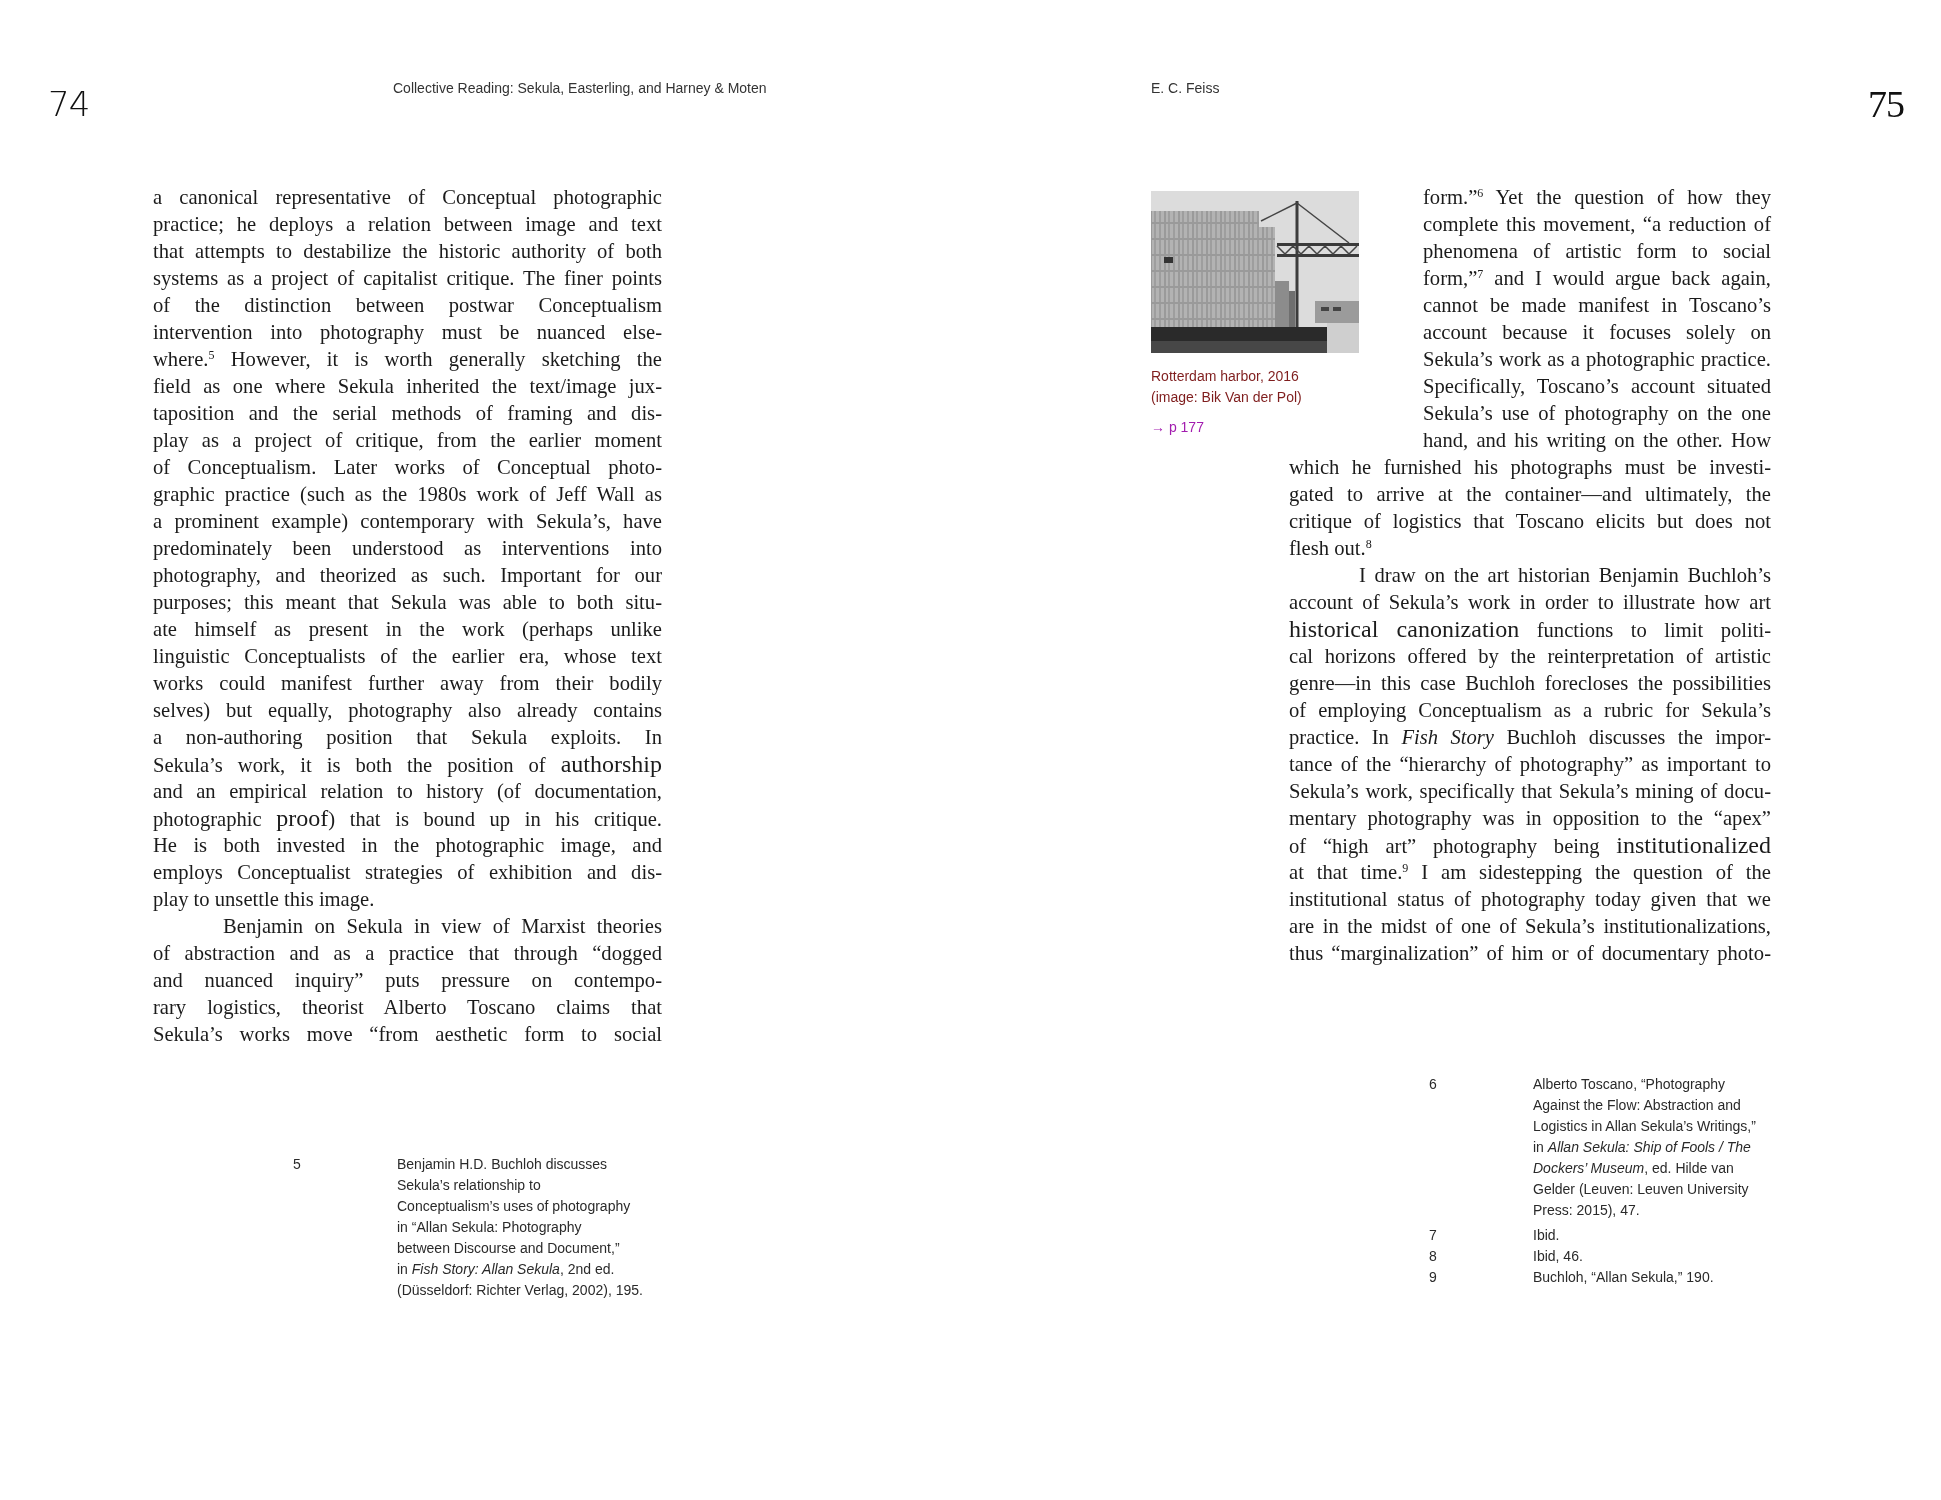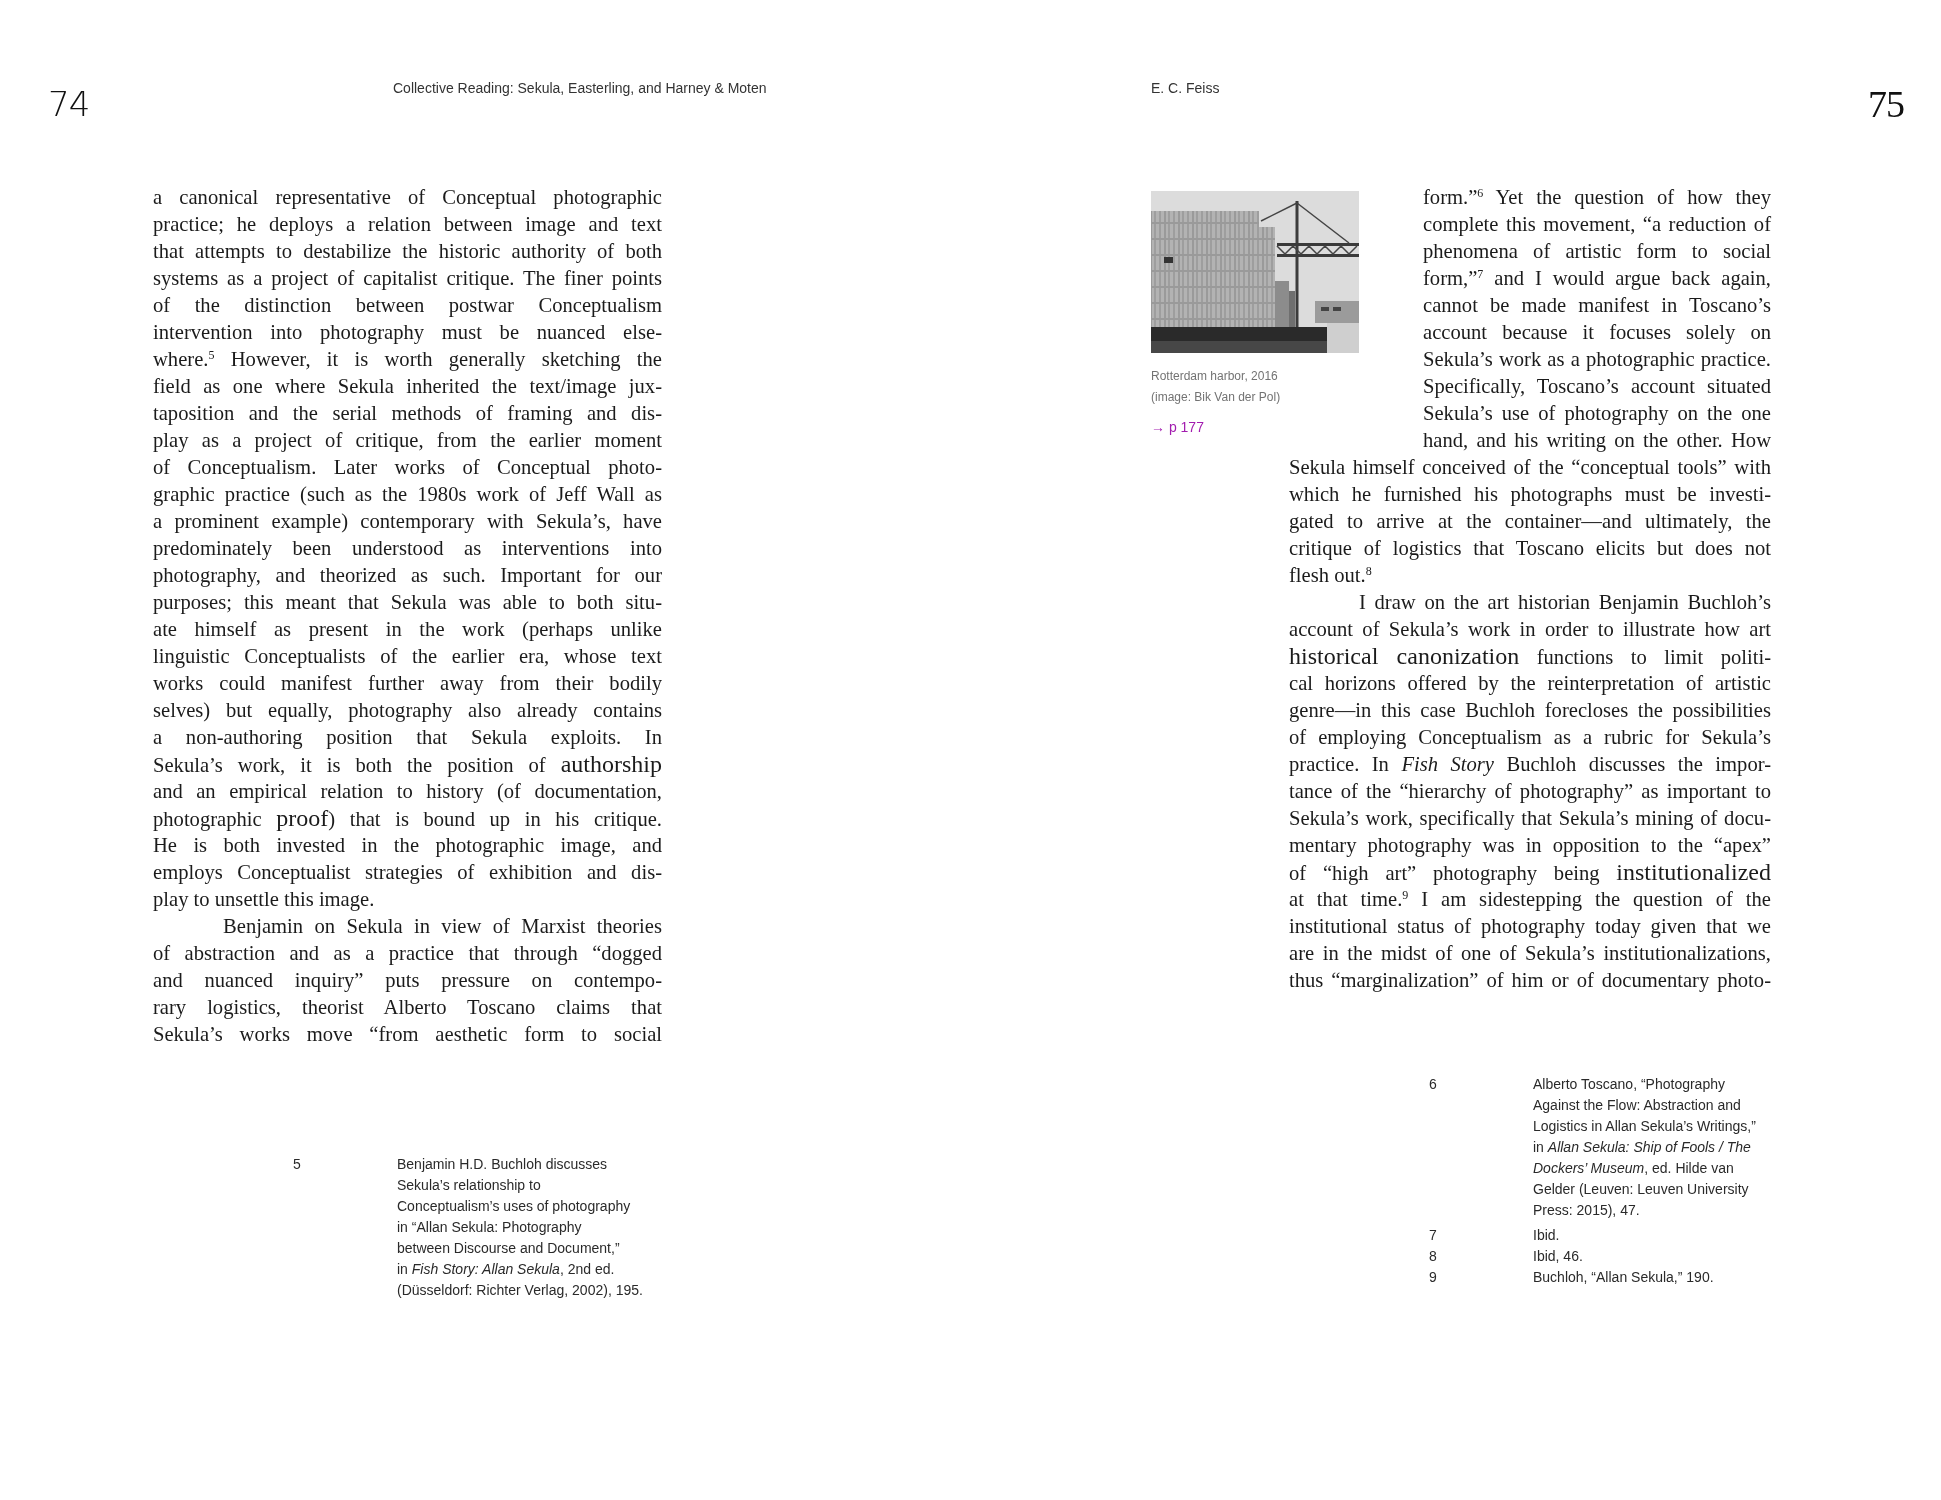--- a/index.html
+++ b/index.html
@@ -16,21 +16,21 @@
   .line.indent { padding-left: 70px; }
   .big { font-size: 24px; }
   .sup { font-size: 12px; vertical-align: 7px; line-height: 0; }
   .fn-area { position: absolute; font-family: "Liberation Sans", sans-serif; font-size: 14px; line-height: 21px; color: #2a2a2a; }
   .fn { position: relative; }
   .fn-num { position: absolute; left: 0; top: 0; }
   .fn-text { display: block; }
   .fn-text i { font-style: italic; }
   .figure { position: absolute; }
   .photo { width: 208px; height: 162px; background: #c8c8c8; position: relative; overflow: hidden; }
-  .caption { font-family: "Liberation Sans", sans-serif; font-size: 12px; line-height: 21px; color: #737373; }
+  .caption { font-family: "Liberation Sans", sans-serif; font-size: 14px; line-height: 21px; color: #7f1d1d; }
   .xref { font-family: "Liberation Sans", sans-serif; font-size: 14px; color: #a21caf; margin-top: 11px; }
 </style>
 </head>
 <body>
 
 <div class="page" id="left-page">
   <div class="folio" style="left:48px;">74</div>
   <div class="running-head" style="left:393px;">Collective Reading: Sekula, Easterling, and Harney &amp; Moten</div>
 
   <div class="body-text" style="left:153px; top:184px; width:509px;">
@@ -133,21 +133,20 @@
     <span class="line"><span>form,”</span><span class="sup">7</span> <span>and I would argue back again,</span></span>
     <span class="line">cannot be made manifest in Toscano’s</span>
     <span class="line">account because it focuses solely on</span>
     <span class="line">Sekula’s work as a photographic practice.</span>
     <span class="line">Specifically, Toscano’s account situated</span>
     <span class="line">Sekula’s use of photography on the one</span>
     <span class="line">hand, and his writing on the other. How</span>
   </div>
 
   <div class="body-text" style="left:318px; top:454px; width:482px;">
-    <span class="line">Sekula himself conceived of the “conceptual tools” with</span>
     <span class="line">which he furnished his photographs must be investi-</span>
     <span class="line">gated to arrive at the container—and ultimately, the</span>
     <span class="line">critique of logistics that Toscano elicits but does not</span>
     <span class="line last"><span>flesh out.</span><span class="sup">8</span></span>
     <span class="line indent">I draw on the art historian Benjamin Buchloh’s</span>
     <span class="line">account of Sekula’s work in order to illustrate how art</span>
     <span class="line"><span class="big">historical canonization</span> <span>functions to limit politi-</span></span>
     <span class="line">cal horizons offered by the reinterpretation of artistic</span>
     <span class="line">genre—in this case Buchloh forecloses the possibilities</span>
     <span class="line">of employing Conceptualism as a rubric for Sekula’s</span>

